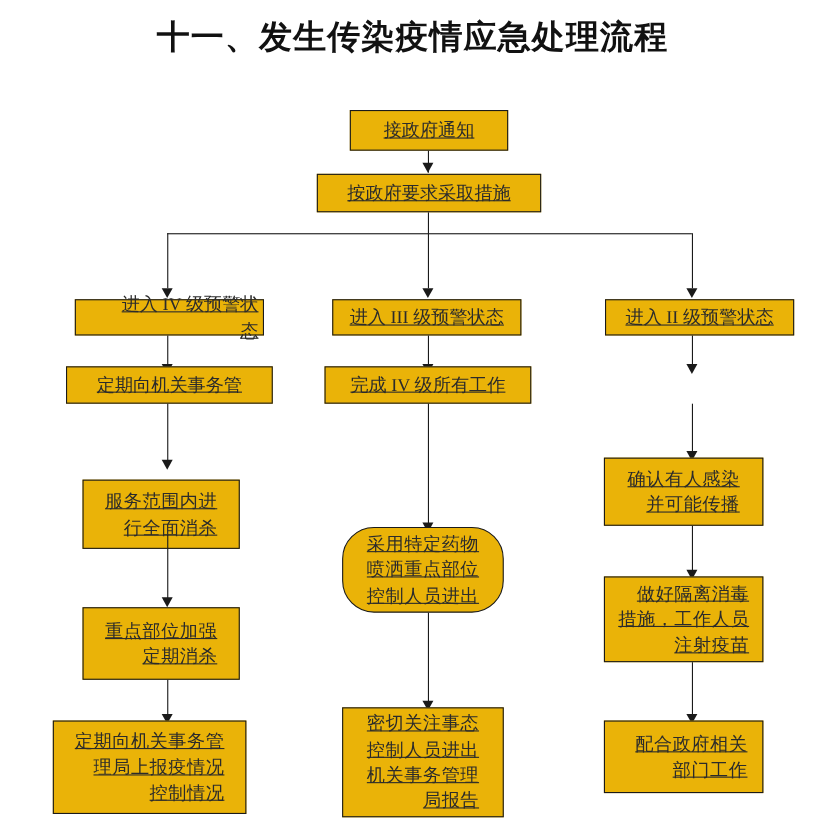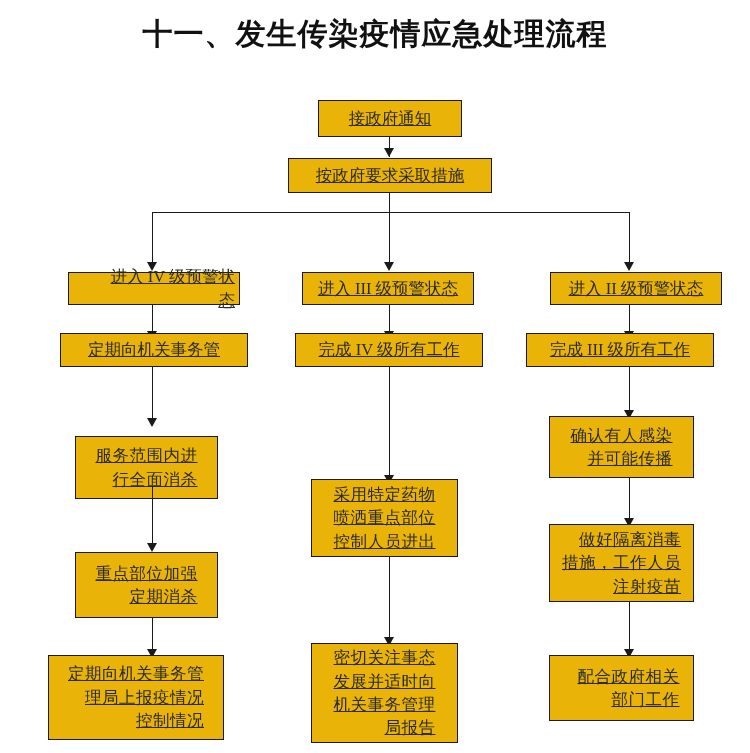--- a/index.html
+++ b/index.html
@@ -124,38 +124,37 @@
   <div class="node" style="left:302px; top:272px; width:172px; height:33px;">进入 III 级预警状态</div>
 
   <div class="edge-v" style="left:389px; top:305px; height:27px;"></div>
   <div class="arrowhead" style="left:384px; top:331px;"></div>
 
   <div class="node" style="left:295px; top:333px; width:188px; height:34px;">完成 IV 级所有工作</div>
 
   <div class="edge-v" style="left:389px; top:367px; height:109px;"></div>
   <div class="arrowhead" style="left:384px; top:475px;"></div>
 
-  <div class="node tight" style="left:311px; top:479px; width:147px; height:78px;">采用特定药物
+  <div class="node tight" style="left:311px; top:479px; width:147px; height:78px;border-radius:29px;">采用特定药物
 喷洒重点部位
 控制人员进出</div>
 
   <div class="edge-v" style="left:389px; top:557px; height:82px;"></div>
   <div class="arrowhead" style="left:384px; top:637px;"></div>
 
   <div class="node tight" style="left:311px; top:643px; width:147px; height:100px;">密切关注事态
-发展并适时向
+控制人员进出
 机关事务管理
 局报告</div>
 
   <div class="node" style="left:532px; top:272px; width:172px; height:33px;margin-left:18px;">进入 II 级预警状态</div>
 
   <div class="edge-v" style="left:629px; top:305px; height:27px;"></div>
   <div class="arrowhead" style="left:624px; top:331px;"></div>
 
-  <div class="node" style="left:526px; top:333px; width:188px; height:34px;">完成 III 级所有工作</div>
 
   <div class="edge-v" style="left:629px; top:367px; height:44px;"></div>
   <div class="arrowhead" style="left:624px; top:410px;"></div>
 
   <div class="node tight" style="left:549px; top:416px; width:145px; height:62px;">确认有人感染
 并可能传播</div>
 
   <div class="edge-v" style="left:629px; top:478px; height:41px;"></div>
   <div class="arrowhead" style="left:624px; top:518px;"></div>
 

